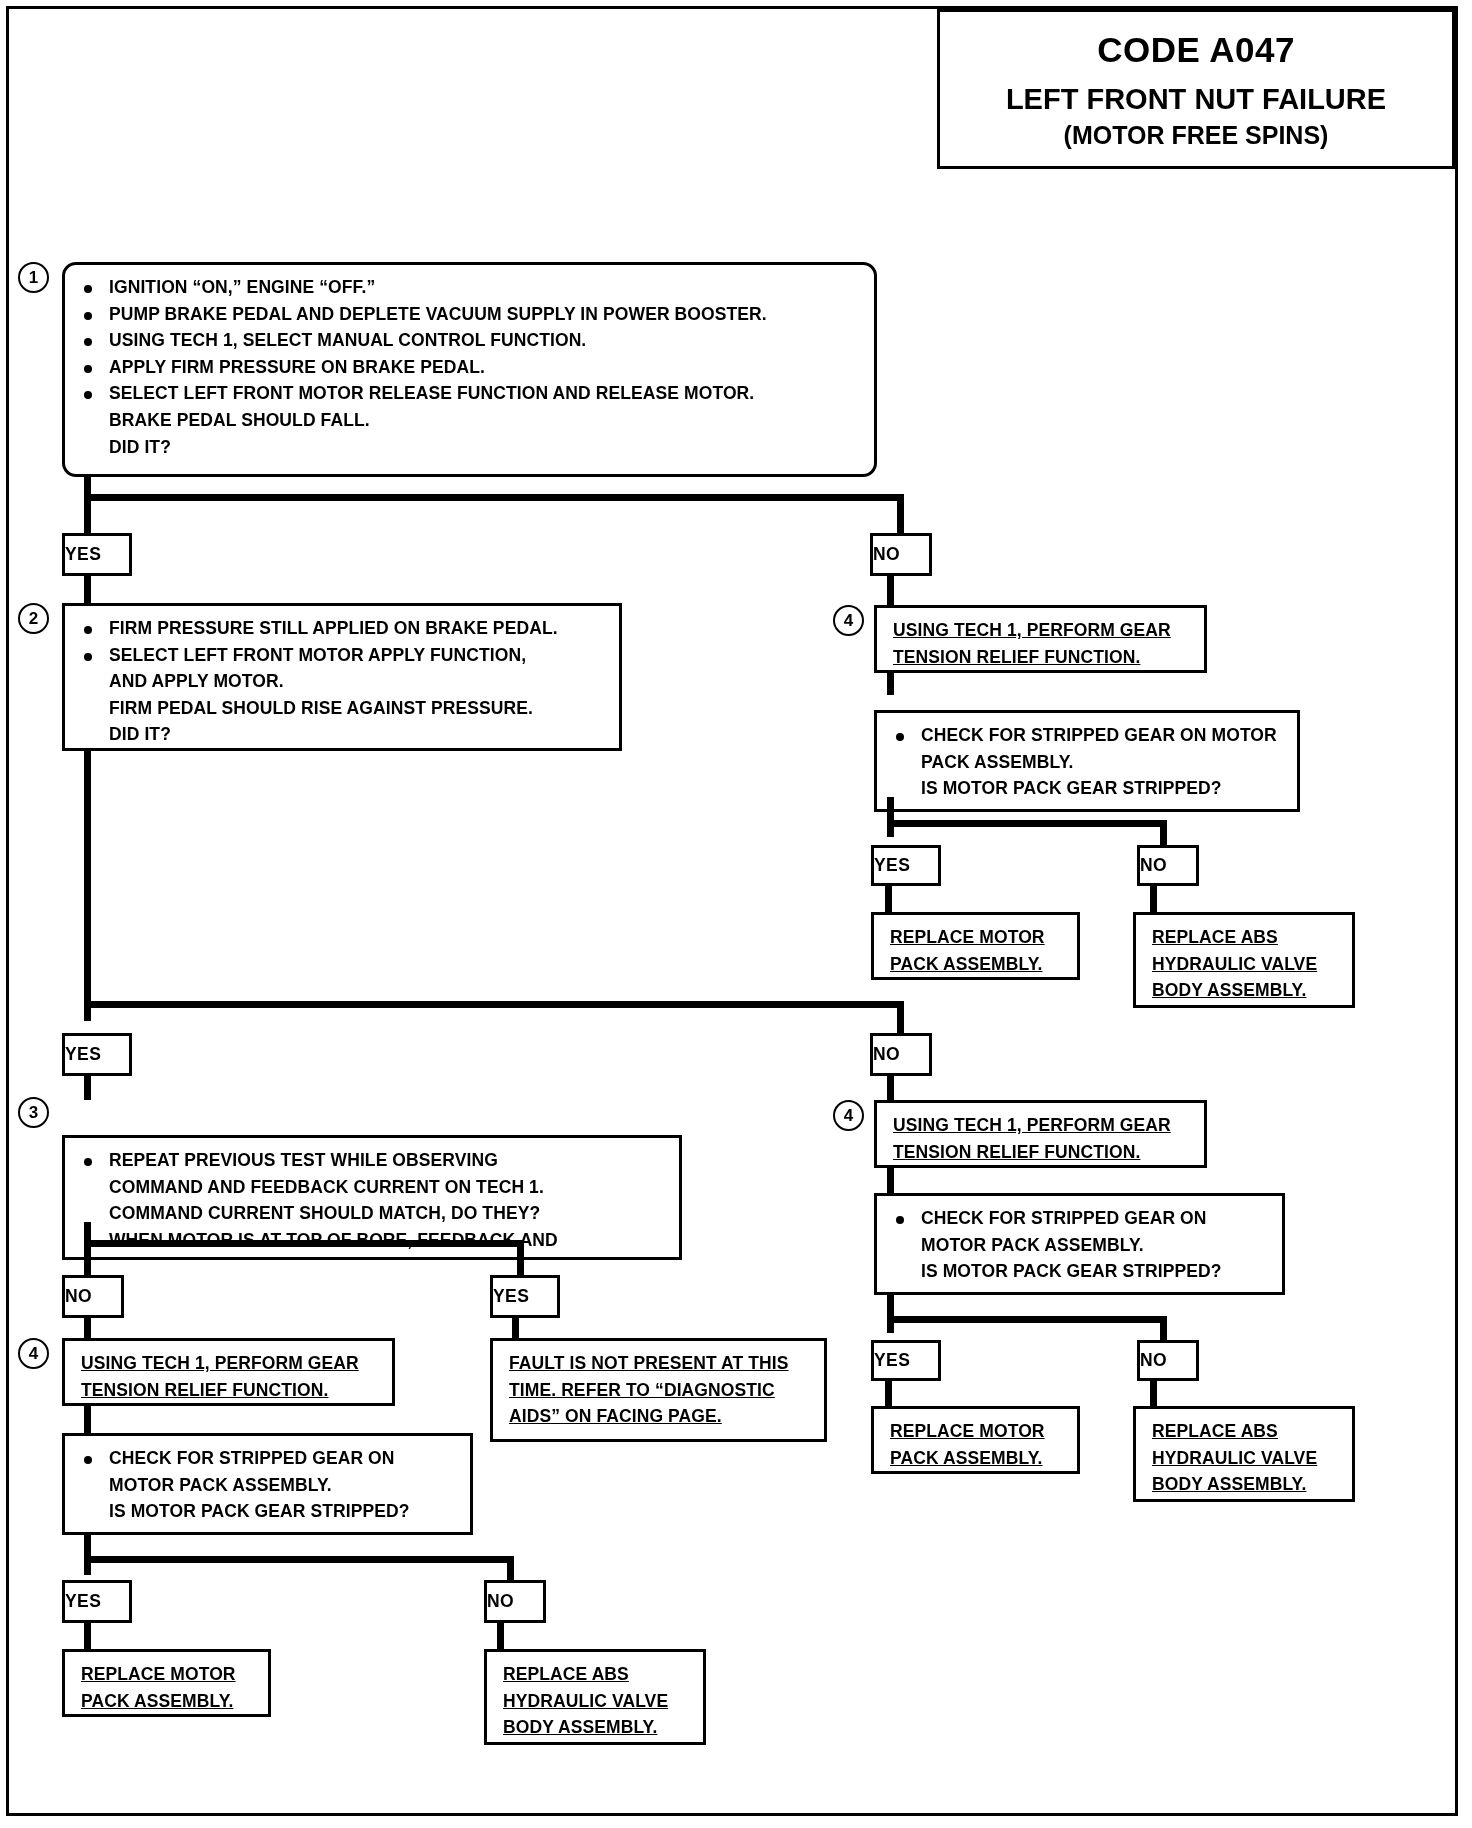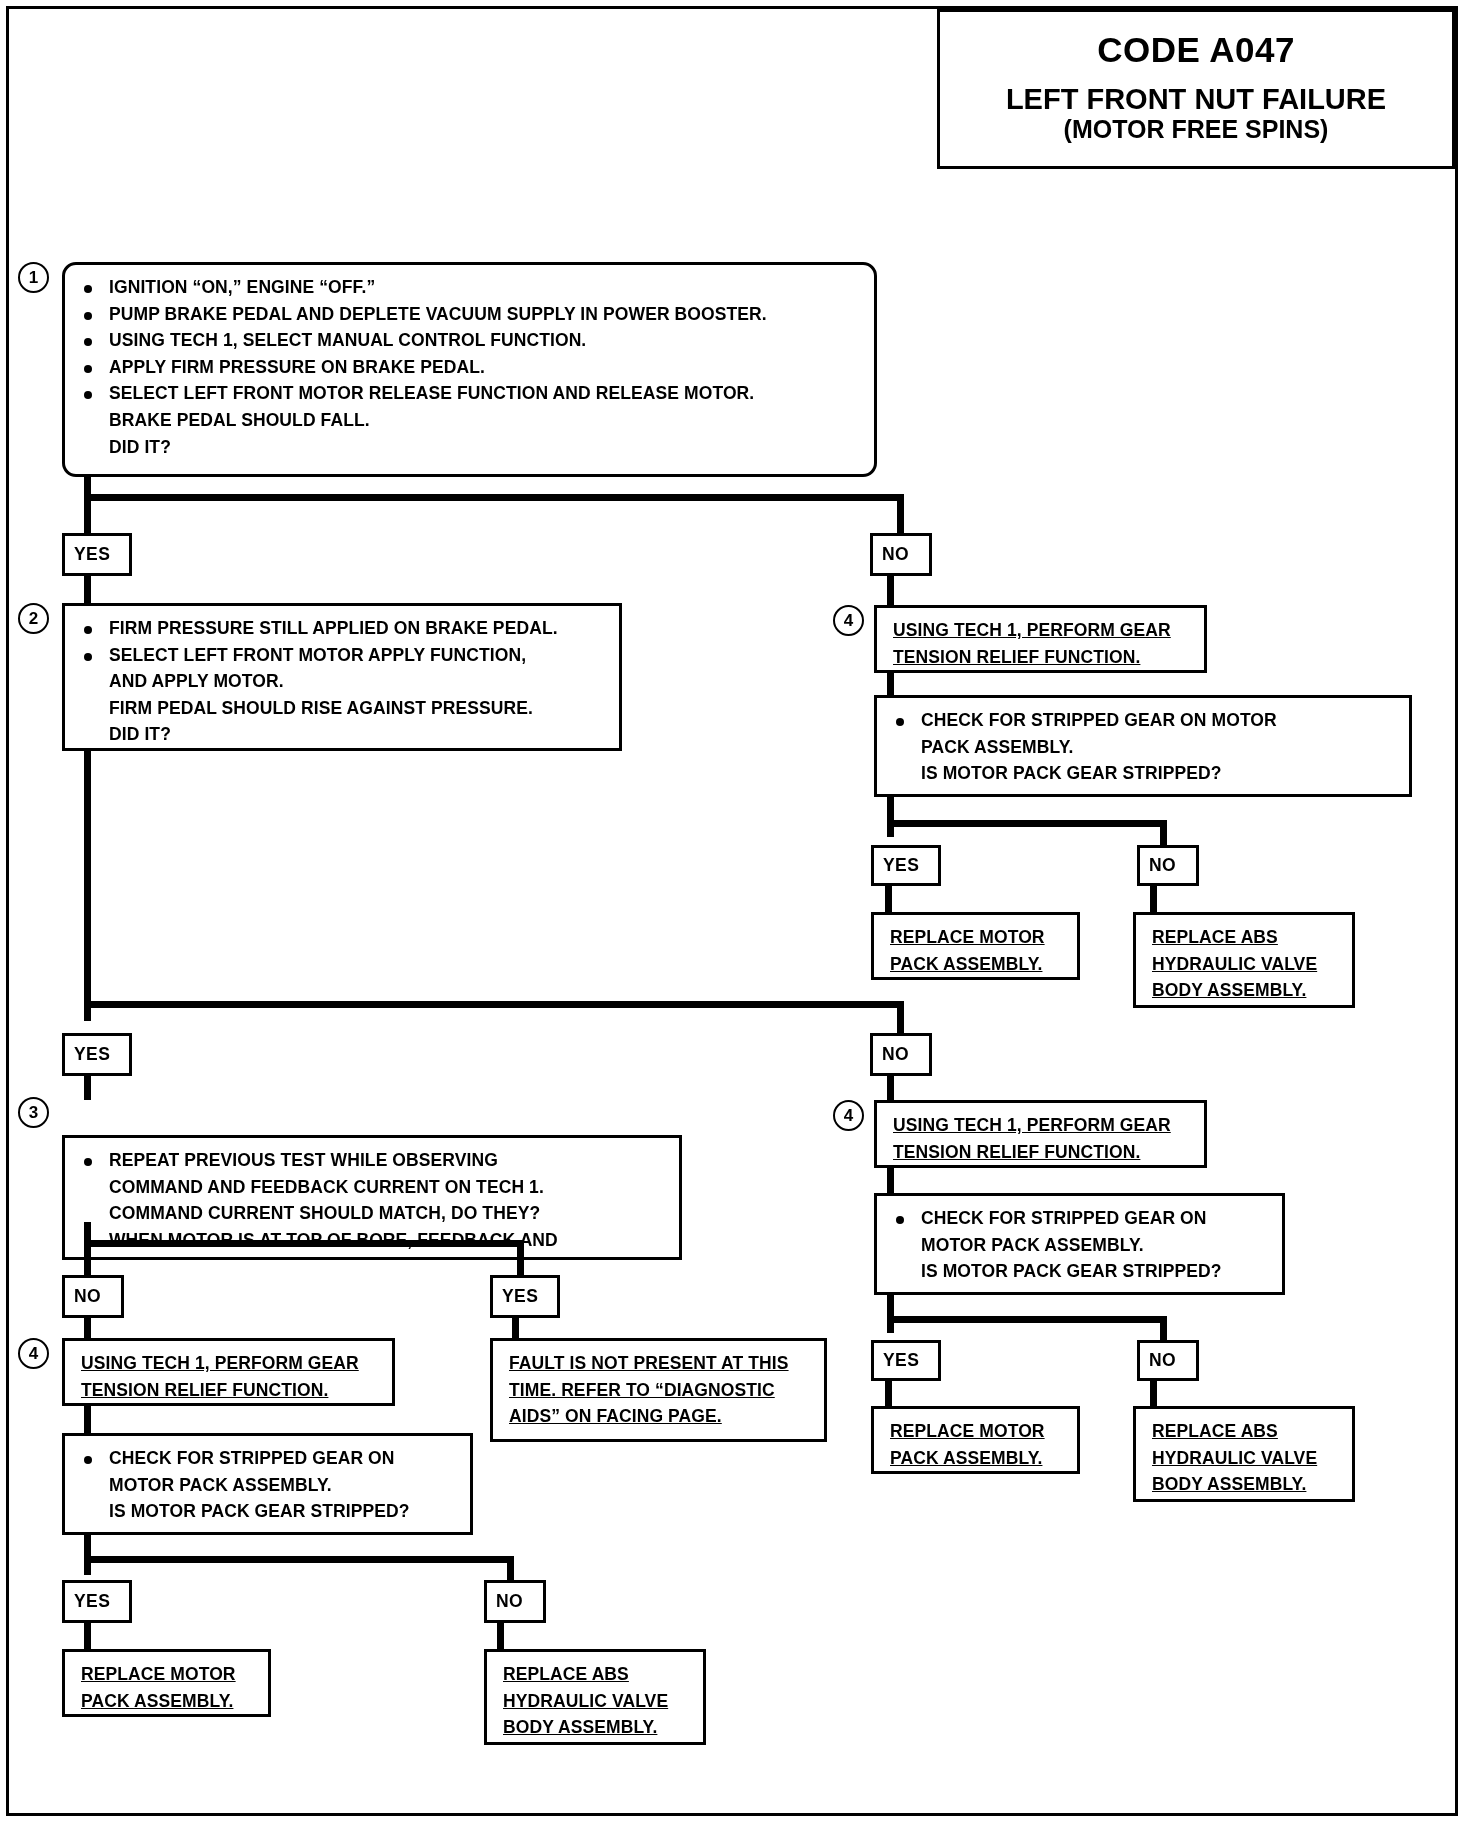--- a/index.html
+++ b/index.html
@@ -26,21 +26,21 @@
   }
   .hdr-code{
     font-size:35px;font-weight:bold;letter-spacing:.5px;
     line-height:1;
     margin-top:20px;
   }
   .hdr-t1{
     font-size:29px;font-weight:bold;line-height:1.05;margin-top:17px;
   }
   .hdr-t2{
-    font-size:25px;font-weight:bold;line-height:1.05;margin-top:2px;
+    font-size:25px;font-weight:bold;line-height:1.05;margin-top:8px;
   }
   
   .box{
     position:absolute;
     border:3px solid #000;
     box-sizing:border-box;
     background:#fff;
     font-size:17.5px;
     font-weight:bold;
     line-height:1.52;
@@ -58,21 +58,20 @@
   .plain{padding-left:16px;text-decoration:underline;}
   .plain .ln{display:block;}
   
   .tag{
     position:absolute;
     border:3px solid #000;
     box-sizing:border-box;
     background:#fff;
     font-size:17.5px;font-weight:bold;
     display:flex;align-items:center;
-    padding-left:9px;
     letter-spacing:.4px;
   }
   
   .circ{
     position:absolute;
     width:31px;height:31px;
     border:2.5px solid #000;
     border-radius:50%;
     box-sizing:border-box;
     background:#fff;
@@ -131,21 +130,21 @@
     </ul>
   </div>
 
   <div class="circ" style="left:833px;top:605px;">4</div>
   <div class="box plain" style="left:874px;top:605px;width:333px;height:68px;">
     <span class="ln">USING TECH 1, PERFORM GEAR</span>
     <span class="ln">TENSION RELIEF FUNCTION.</span>
   </div>
   <div class="v" style="left:887px;top:673px;height:22px;"></div>
 
-  <div class="box" style="left:874px;top:695px;width:538px;height:102px;">
+  <div class="box" style="left:874px;top:710px;width:426px;height:102px;">
     <ul>
       <li class="bulleted">CHECK FOR STRIPPED GEAR ON MOTOR</li>
       <li>PACK ASSEMBLY.</li>
       <li>IS MOTOR PACK GEAR STRIPPED?</li>
     </ul>
   </div>
 
   <div class="v" style="left:887px;top:797px;height:40px;"></div>
   <div class="h" style="left:887px;top:820px;width:280px;"></div>
   <div class="v" style="left:1160px;top:820px;height:32px;"></div>

